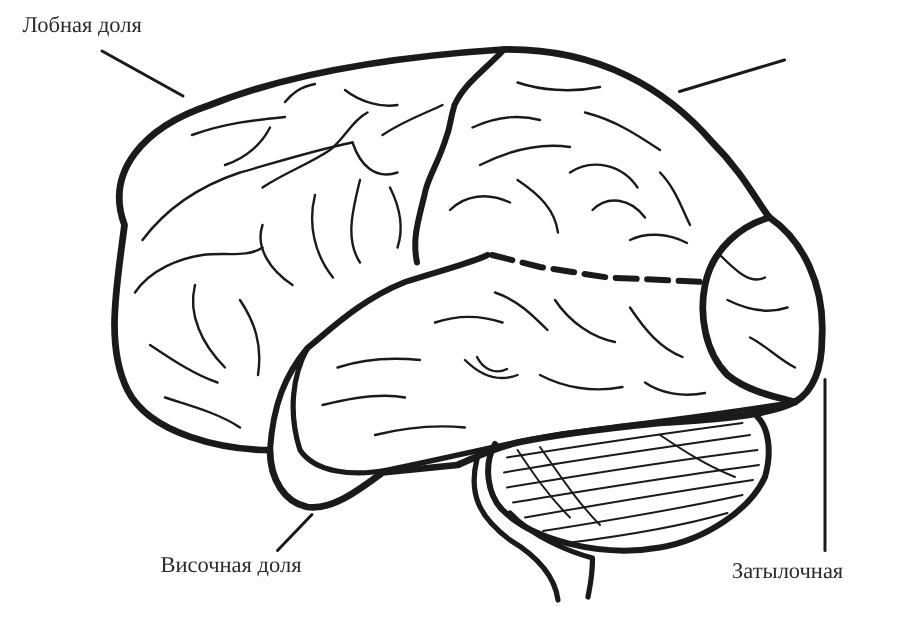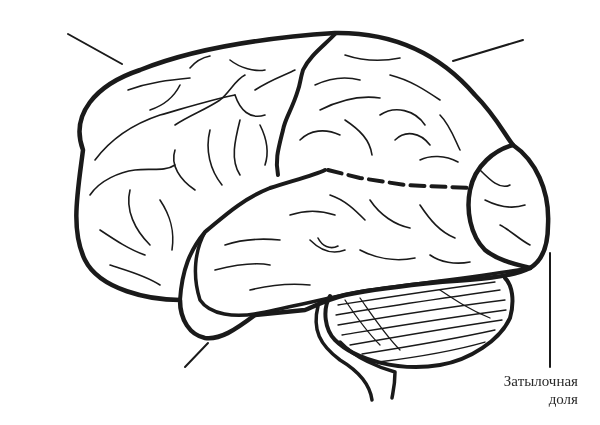--- a/index.html
+++ b/index.html
@@ -9,21 +9,21 @@
     position: absolute;
     font-family: "Liberation Serif", "DejaVu Serif", serif;
     font-size: 15px;
     color: #2a2a2a;
     white-space: nowrap;
     line-height: 18px;
   }
   .label-frontal { left: 15px; top: 8px; }
   .label-parietal { left: 466px; top: 18px; }
   .label-temporal { left: 107px; top: 368px; }
-  .label-occipital { left: 488px; top: 372px; text-align: right; width: 90px; }
+  .label-occipital { left: 488px; top: 372px; text-align: left; width: 90px; }
 </style>
 </head>
 <body>
 
 <div class="canvas">
   <svg width="600" height="425" viewBox="0 0 600 425">
     <g fill="none" stroke="#1a1a1a" stroke-linecap="round" stroke-linejoin="round">
 
       <line x1="68" y1="34" x2="122" y2="64" stroke-width="2"></line>
       <line x1="453" y1="61" x2="523" y2="40" stroke-width="2"></line>
@@ -105,17 +105,18 @@
         <path d="M 370 200 C 380 215, 395 225, 410 228"></path>
         <path d="M 420 205 C 430 220, 440 232, 455 238"></path>
         <path d="M 250 290 C 270 285, 290 283, 310 285"></path>
         <path d="M 360 250 C 375 258, 395 262, 415 258"></path>
         <path d="M 430 255 C 440 262, 455 265, 470 262"></path>
         <path d="M 318 238 C 322 246, 330 250, 338 246"></path>
       </g>
     </g>
   </svg>
 
+  <div class="label label-frontal">Лобная доля</div>
+  <div class="label label-temporal">Височная доля</div>
   <div class="label label-occipital">
     <div>Затылочная</div>
-    <div>доля</div>
   </div>
 </div>
 
 </body></html>

